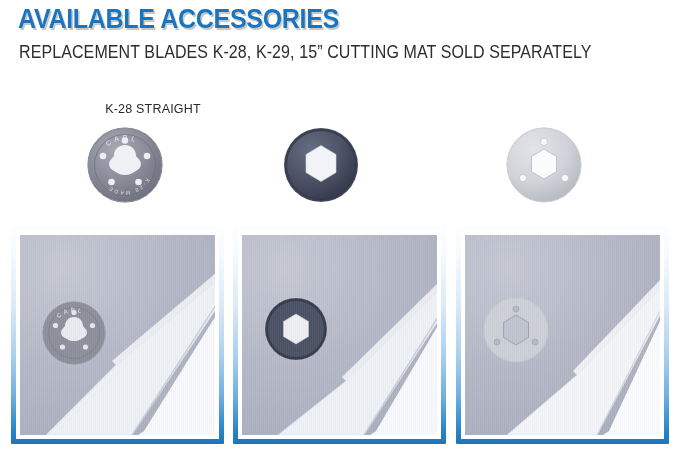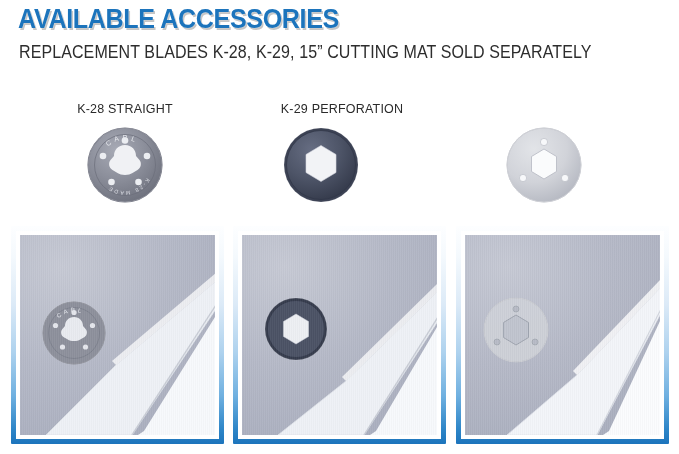--- a/index.html
+++ b/index.html
@@ -42,21 +42,21 @@
 
   
   .blade-label{
     position:absolute;top:102px;
     font-size:12.5px;
     color:#2a2a2a;
     letter-spacing:0.2px;
     white-space:nowrap;
     text-align:center;
   }
-  .bl1{left:0;width:250px;}
+  .bl1{left:0;width:250px;padding-left:28px;}
   .bl2{left:222px;width:240px;}
   .bl3{left:440px;width:240px;}
 
   
   .blade-fig{position:absolute;top:126px;}
   .bf1{left:86px;}
   .bf2{left:282px;}
   .bf3{left:505px;}
 
   
@@ -109,21 +109,20 @@
 </style>
 </head>
 <body>
 
 <div class="stage">
 
   <div class="heading">AVAILABLE ACCESSORIES</div>
   <div class="subtitle">REPLACEMENT BLADES  K-28, K-29, 15” CUTTING MAT SOLD SEPARATELY</div>
 
   <div class="blade-label bl1">K-28 STRAIGHT</div>
-  <div class="blade-label bl2">K-29 PERFORATION</div>
 
   <div class="blade-fig bf1">
     <svg width="78" height="78" viewBox="0 0 78 78">
       <defs>
         <radialGradient id="g28" cx="38%" cy="30%" r="72%">
           <stop offset="0%" stop-color="#a7aab5"></stop>
           <stop offset="55%" stop-color="#8b8e9a"></stop>
           <stop offset="100%" stop-color="#70737f"></stop>
         </radialGradient>
       </defs>

